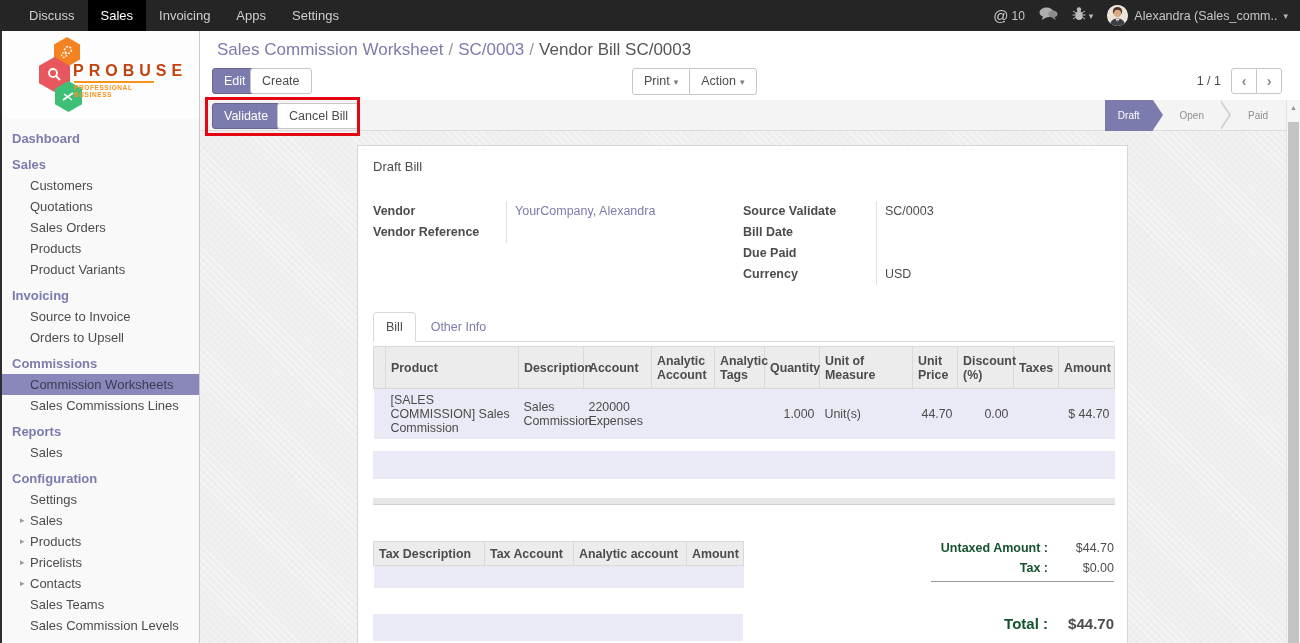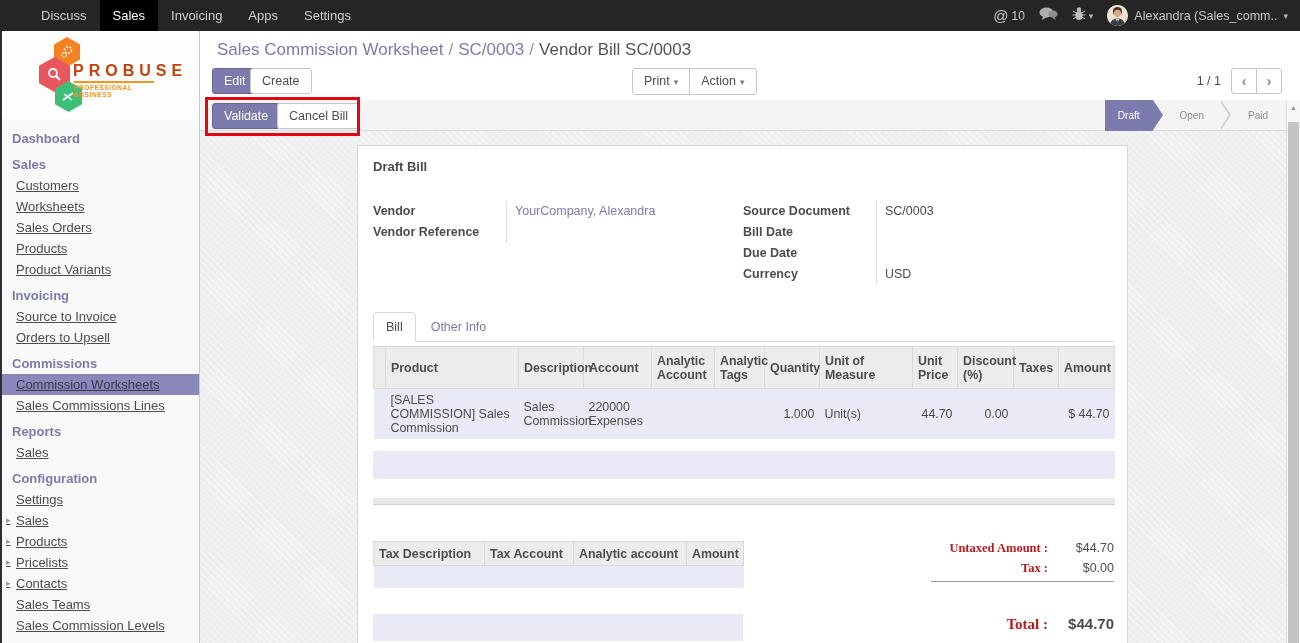--- a/index.html
+++ b/index.html
@@ -2,21 +2,21 @@
 <html><head>
 <meta charset="utf-8">
 <style>
   * { box-sizing: border-box; margin: 0; padding: 0; }
   html,body { width:1300px; height:643px; overflow:hidden;
     font-family:"Liberation Sans","DejaVu Sans",sans-serif; background:#fff; }
 
   
   .navbar { position:absolute; left:0; top:0; width:1300px; height:31px;
     background:#252525; display:flex; justify-content:space-between; align-items:stretch; }
-  .nav-left { display:flex; align-items:stretch; padding-left:28px; }
+  .nav-left { display:flex; align-items:stretch; padding-left:16px; }
   .nav-app { color:#cfcfcf; font-size:13px; line-height:31px; padding:0 13px; cursor:pointer; }
   .nav-app.active { background:#000; color:#fff; }
   .nav-right { display:flex; align-items:center; gap:14px; padding-right:12px; }
   .nav-mentions { color:#c6c6c6; display:flex; align-items:center; gap:3px; cursor:pointer; }
   .at-glyph { font-size:15px; }
   .mention-num { font-size:12px; }
   .nav-icon { display:flex; align-items:center; gap:3px; cursor:pointer; }
   .caret { color:#b5b5b5; font-size:9px; }
   .nav-user { display:flex; align-items:center; gap:6px; color:#c6c6c6; font-size:12.5px; cursor:pointer; }
   .avatar { width:21px; height:21px; border-radius:50%; overflow:hidden; background:#efe8dd; flex-shrink:0; }
@@ -29,22 +29,22 @@
   .hex-orange { left:52px; top:6px; width:26px; height:30px; background:#f58220; }
   .hex-red { left:37px; top:26px; width:31px; height:35px; background:#e8575d; }
   .hex-green { left:53px; top:50px; width:27px; height:31px; background:#3dbf77; }
   .brand { position:absolute; left:71px; top:31px; font-size:16px; font-weight:bold;
     letter-spacing:5px; color:#c2410c; }
   .tagline { position:absolute; left:72px; top:50px; width:80px; border-top:2px solid #f7941d;
     padding-top:1px; font-size:6.5px; letter-spacing:0.6px; color:#f7941d; font-weight:bold; }
   .sb-menu { padding-top:4px; }
   .sb-heading { line-height:21px; margin-top:5px; padding-left:10px; font-size:13px;
     font-weight:bold; color:#7c7bad; cursor:pointer; }
-  .sb-item { line-height:21px; padding-left:14px; font-size:13px; color:#4c4c4c; cursor:pointer;
-    display:flex; align-items:center;text-decoration:underline; }
+  .sb-item { line-height:21px; padding-left:28px; font-size:13px; color:#4c4c4c; cursor:pointer;
+    display:flex; align-items:center; }
   .sb-item.active { background:#8a88ba; color:#3b3b50; }
   .sb-item .expander { width:10px; margin-left:-10px; font-size:9px; color:#9a9a9a; }
 
   
   .main { position:absolute; left:200px; top:31px; right:0; bottom:0; }
   .control-panel { position:absolute; left:0; top:0; right:0; height:69px; background:#fff; }
   .breadcrumb { position:absolute; left:17px; top:9px; font-size:17px; color:#7c7bad; }
   .breadcrumb .crumb { cursor:pointer; }
   .breadcrumb .sep { color:#9a9a9a; padding:0 5px; }
   .breadcrumb .current { color:#555; }
@@ -86,21 +86,21 @@
   .chev:after { content:""; position:absolute; left:-2px; top:0; border-top:15.5px solid transparent;
     border-bottom:15.5px solid transparent; border-left:10px solid #f4f4f4; }
 
   
   .content { position:absolute; left:0; top:100px; right:0; bottom:0; overflow:hidden;
     background-color:#f0efef;
     background-image:repeating-linear-gradient(45deg, rgba(255,255,255,.45) 0 1px, transparent 1px 5px),
                      repeating-linear-gradient(-45deg, rgba(0,0,0,.012) 0 1px, transparent 1px 5px); }
   .sheet { position:absolute; left:157px; top:14px; width:771px; height:540px;
     background:#fff; border:1px solid #d6d6d6; }
-  .sheet-title { position:absolute; left:15px; top:13px; font-size:13px; font-weight:bold; color:#4c4c4c; }
+  .sheet-title { position:absolute; left:15px; top:13px; font-size:13px; font-weight:normal; color:#4c4c4c; }
 
   .fgroup { position:absolute; }
   .fgroup.gleft { left:15px; top:55px; width:352px; }
   .fgroup.gright { left:385px; top:55px; width:371px; }
   .frow { display:flex; line-height:21px; }
   .flabel { width:133px; flex-shrink:0; font-size:12.5px; font-weight:bold; color:#4c4c4c; }
   .fval { flex:1; min-height:21px; padding-left:8px; font-size:12.5px; color:#4c4c4c;
     border-left:1px solid #e0e0e0; }
   .fval.link { color:#7c7bad; cursor:pointer; }
 
@@ -123,21 +123,21 @@
   table.tax th { height:24px; }
   table.tax td { height:22px; }
 
   .row-empty1 { position:absolute; left:15px; top:305px; width:742px; height:28px; background:#eaeaf6; }
   .hscroll { position:absolute; left:15px; top:352px; width:742px; height:7px;
     background:#e7e7e7; border-bottom:1px solid #d0d0d0; cursor:pointer; }
   .row-empty2 { position:absolute; left:15px; top:468px; width:370px; height:27px; background:#eaeaf6; }
 
   .totals { position:absolute; left:500px; top:392px; width:256px; }
   .trow { display:flex; justify-content:flex-end; align-items:baseline; line-height:20px; }
-  .tlabel { font-size:12.5px; font-weight:bold; color:#b91c1c; text-align:right;font-family:Liberation Serif, serif; }
+  .tlabel { font-size:12.5px; font-weight:bold; color:#14532d; text-align:right; }
   .tval { width:66px; text-align:right; font-size:12.5px; color:#4c4c4c; }
   .thr { border-top:1px solid #9a9a9a; margin:3px 0 4px 73px; }
   .trow.total .tlabel { font-size:15px;margin-top:28px; }
   .trow.total .tval { font-size:15px; font-weight:bold; }
 
   
   .v-scrollbar { position:absolute; right:0; top:69px; bottom:0; width:14px;
     background:#f6f6f6; border-left:1px solid #e2e2e2; }
   .v-scroll-up { height:16px; text-align:center; font-size:7px; line-height:16px; color:#8f8f8f; cursor:pointer; }
   .v-thumb { position:absolute; left:1px; right:1px; top:22px; bottom:0; background:#c3c3c3; cursor:pointer; }
@@ -223,21 +223,21 @@
       </svg>
     </div>
     <div class="brand">PROBUSE</div>
     <div class="tagline">PROFESSIONAL BUSINESS</div>
   </div>
 
   <div class="sb-menu">
     <div class="sb-heading">Dashboard</div>
     <div class="sb-heading">Sales</div>
     <div class="sb-item">Customers</div>
-    <div class="sb-item">Worksheets</div>
+    <div class="sb-item">Quotations</div>
     <div class="sb-item">Sales Orders</div>
     <div class="sb-item">Products</div>
     <div class="sb-item">Product Variants</div>
 
     <div class="sb-heading">Invoicing</div>
     <div class="sb-item">Source to Invoice</div>
     <div class="sb-item">Orders to Upsell</div>
 
     <div class="sb-heading">Commissions</div>
     <div class="sb-item active">Commission Worksheets</div>
@@ -314,29 +314,29 @@
           <span class="fval link">YourCompany, Alexandra</span>
         </div>
         <div class="frow">
           <span class="flabel">Vendor Reference</span>
           <span class="fval"></span>
         </div>
       </div>
 
       <div class="fgroup gright">
         <div class="frow">
-          <span class="flabel">Source Document</span>
+          <span class="flabel">Source Validate</span>
           <span class="fval">SC/0003</span>
         </div>
         <div class="frow">
           <span class="flabel">Bill Date</span>
           <span class="fval"></span>
         </div>
         <div class="frow">
-          <span class="flabel">Due Date</span>
+          <span class="flabel">Due Paid</span>
           <span class="fval"></span>
         </div>
         <div class="frow">
           <span class="flabel">Currency</span>
           <span class="fval">USD</span>
         </div>
       </div>
 
       <div class="tabs">
         <div class="tab active">Bill</div>

